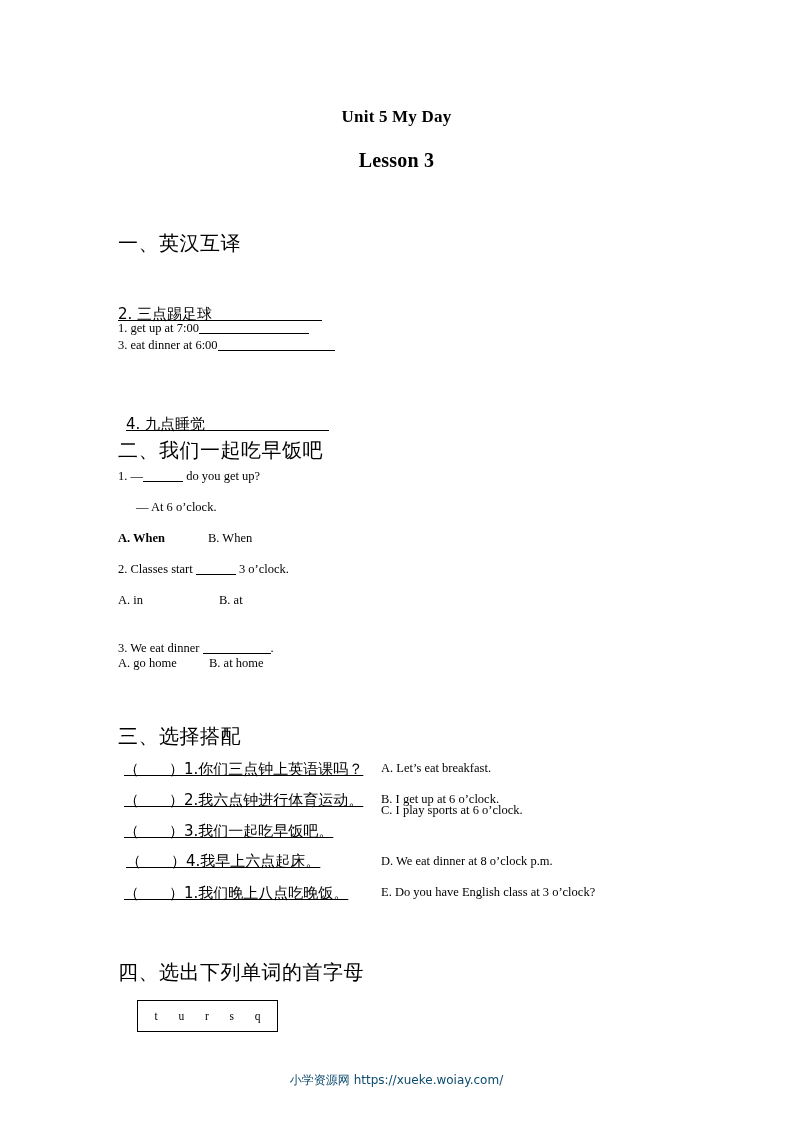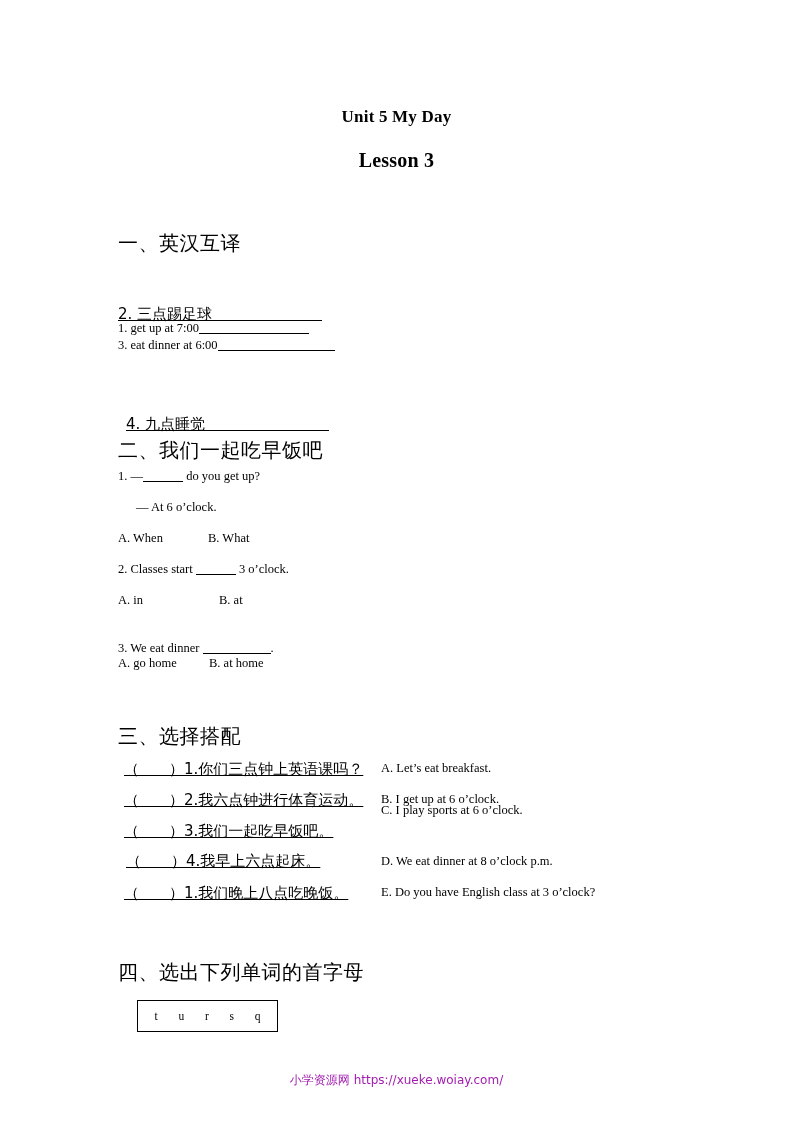--- a/index.html
+++ b/index.html
@@ -96,21 +96,21 @@
 
   
   .watermark {
     position: absolute;
     left: 0;
     top: 1072px;
     width: 793px;
     text-align: center;
     font-family: "DejaVu Sans", "Liberation Sans", sans-serif;
     font-size: 12px;
-    color: #a21caf;
+    color: #0c4a6e;
     white-space: nowrap;
   }
 </style>
 </head>
 <body>
 
 <div class="page">
 
   <div class="doc-title title-unit">Unit 5 My Day</div>
   <div class="doc-title title-lesson">Lesson 3</div>
@@ -133,21 +133,21 @@
     <span>4. 九点睡觉</span><span class="blank" style="width:124px;"></span>
   </div>
 
   <div class="section-heading" style="top:437px;">二、我们一起吃早饭吧</div>
 
   <div class="line" style="left:118px; top:470px;">
     <span>1. —</span><span class="inl-blank" style="width:40px;"></span><span> do you get up?</span>
   </div>
   <div class="line" style="left:136px; top:501px;">— At 6 o’clock.</div>
   <div class="line" style="left:118px; top:532px;">
-    <span style="display:inline-block;width:90px;">A. When</span><span>B. What</span>
+    <span style="display:inline-block;width:90px;font-weight:bold;">A. When</span><span>B. When</span>
   </div>
 
   <div class="line" style="left:118px; top:563px;">
     <span>2. Classes start </span><span class="inl-blank" style="width:40px;"></span><span> 3 o’clock.</span>
   </div>
   <div class="line" style="left:118px; top:594px;">
     <span style="display:inline-block;width:101px;">A. in</span><span>B. at</span>
   </div>
 
   <div class="line" style="left:118px; top:626px;margin-top:16px;">

